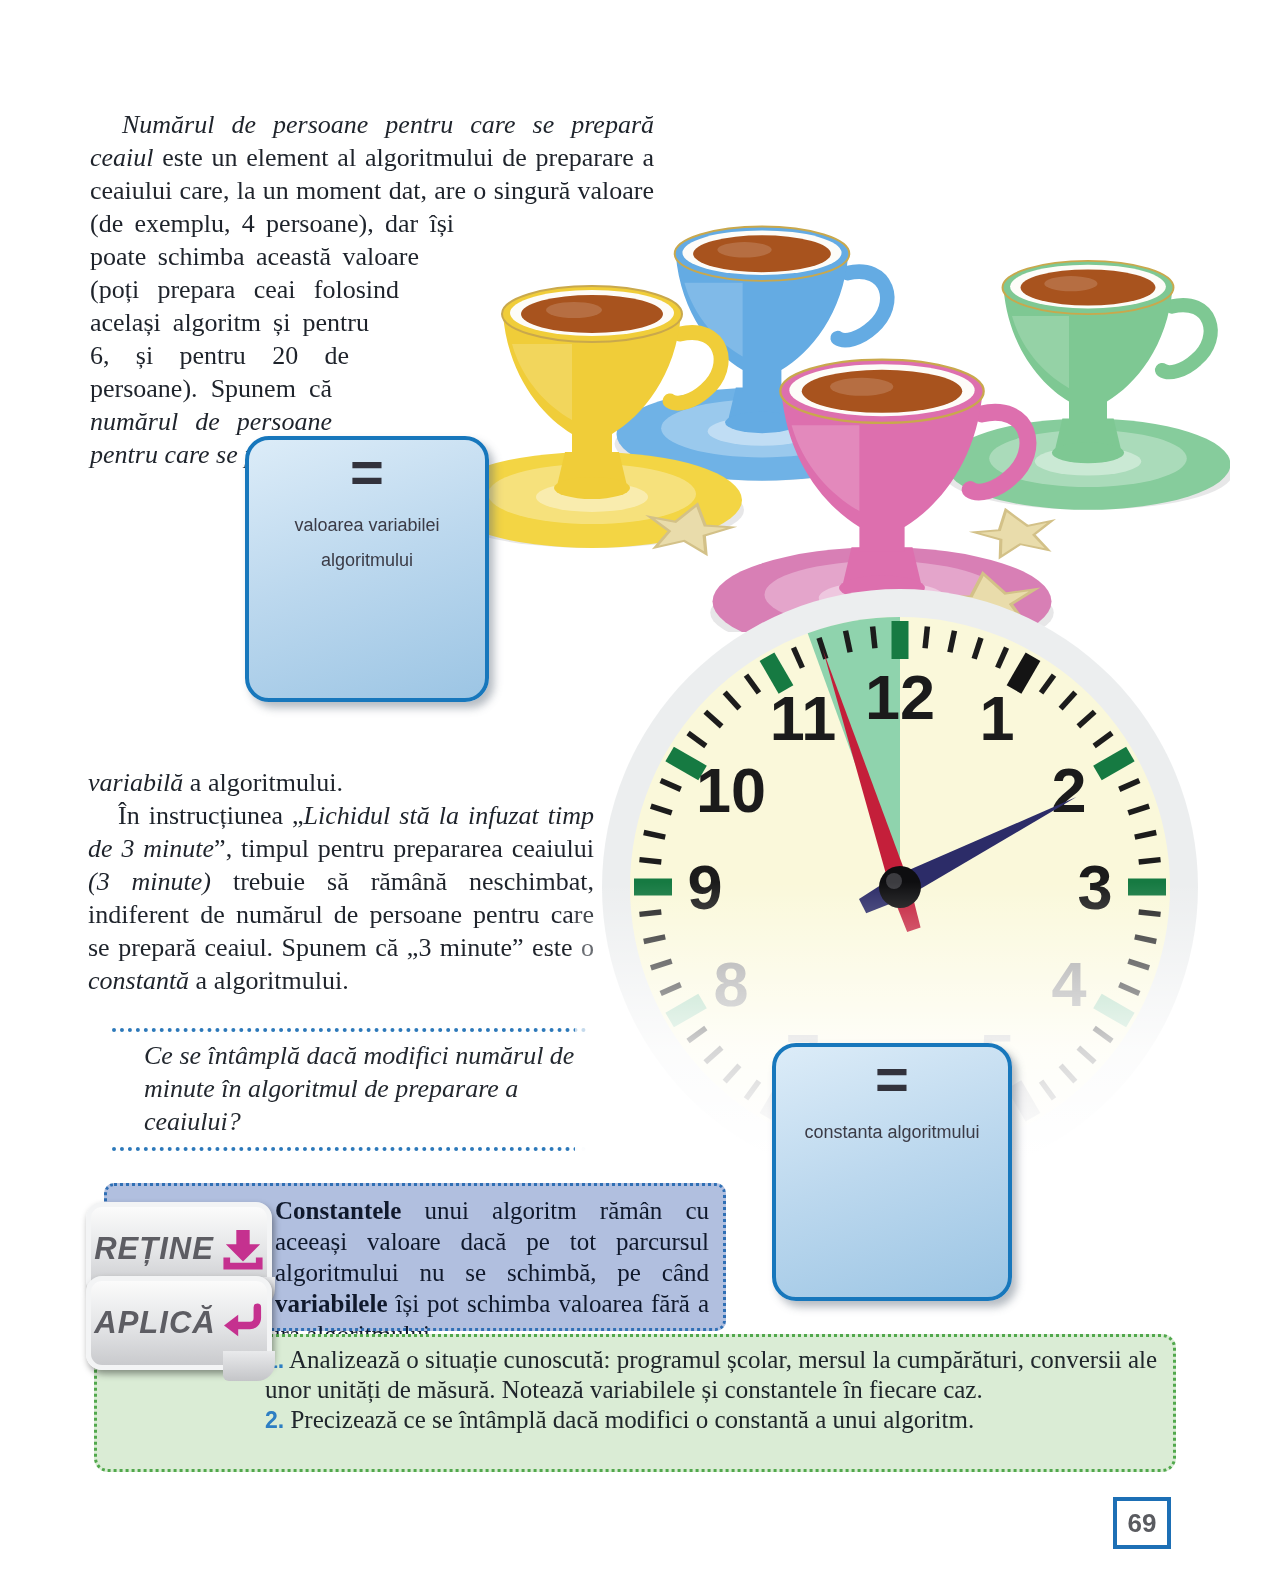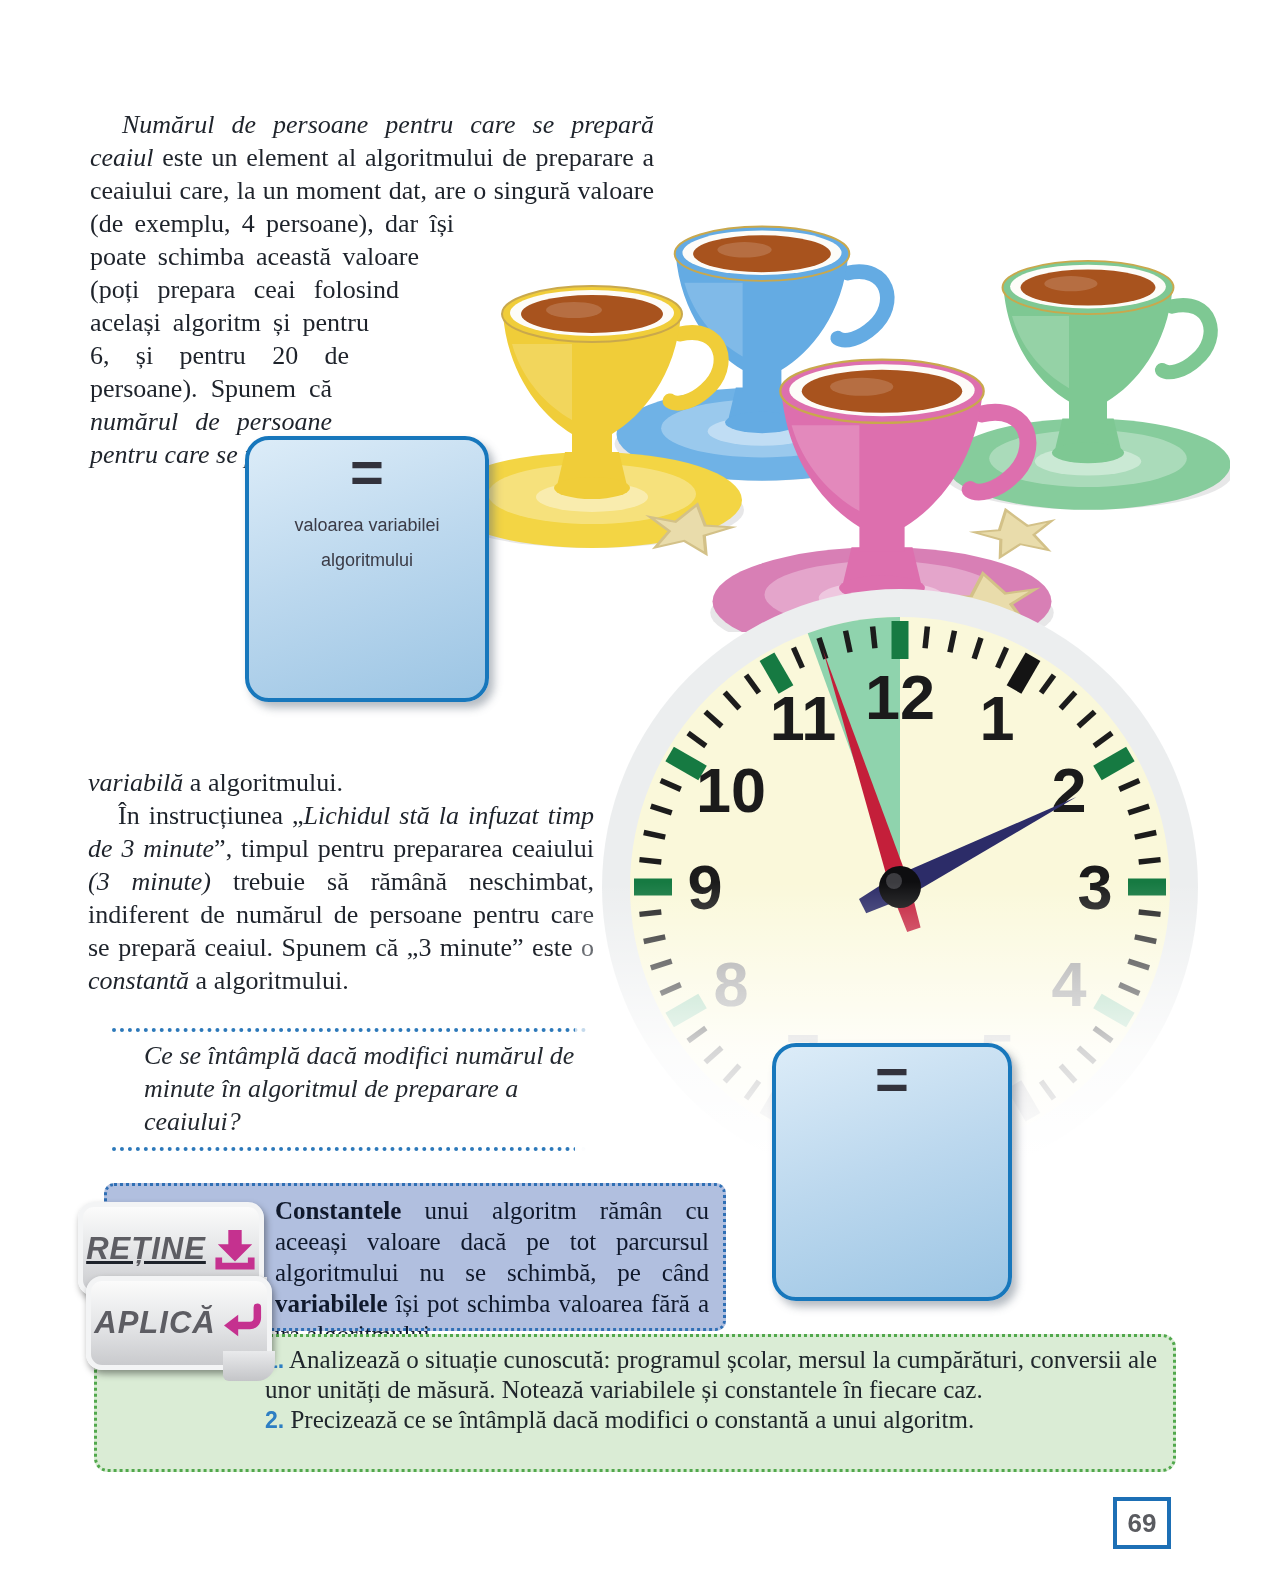--- a/index.html
+++ b/index.html
@@ -38,21 +38,21 @@
   .tabspacer{float:left;width:152px;height:94px;}
   .numblue{color:#2d7ec3;font-weight:bold;font-family:"Liberation Sans", sans-serif;font-size:23px;}
   .tab{position:absolute;width:176px;height:84px;border-radius:16px;
        background:linear-gradient(180deg,#fbfbfb 0%,#e3e4e6 55%,#c9cacd 100%);
        border:5px solid #f3f4f5;box-shadow:2px 4px 7px rgba(0,0,0,.4);
        display:flex;align-items:center;justify-content:center;gap:8px;z-index:3;}
   .tab:after{content:"";position:absolute;right:-8px;bottom:-16px;width:52px;height:30px;
        background:linear-gradient(180deg,#e9eaec,#c4c5c8);border-radius:0 0 18px 6px;z-index:-1;}
   .tab .tabtext{font-family:"Liberation Sans", sans-serif;font-style:italic;font-weight:600;
        font-size:31px;letter-spacing:1px;color:#5d5d63;}
-  #retine-tab{left:78px;top:1202px;text-decoration:underline;}
+  #retine-tab{left:86px;top:1202px;}
   #aplica-tab{left:86px;top:1276px;}
   
   #cups-photo{position:absolute;left:430px;top:182px;width:800px;height:450px;}
   #clock{position:absolute;left:575px;top:582px;width:660px;height:600px;z-index:1;}
   
   #pagenum{position:absolute;left:1113px;top:1497px;width:50px;height:44px;border:4px solid #1d6fb5;
            display:flex;align-items:center;justify-content:center;
            font-family:"Liberation Sans", sans-serif;font-weight:bold;font-size:26px;color:#5a5b60;}
   .it{font-style:italic;}
   .bd{font-weight:bold;}
@@ -217,20 +217,21 @@
     </g>
     <polygon points="247.7,67.2 334.5,301.9 345.6,345.6 332.2,350 315.5,308.1" fill="#c41f3a"></polygon>
     <polygon points="501.4,215.1 330.4,315.7 291.2,331.2 284.0,317.0 319.6,294.3" fill="#2c2c68"></polygon>
     <circle cx="325" cy="305" r="21" fill="#0e0e10"></circle>
     <circle cx="319" cy="299" r="8" fill="#3c3c40"></circle>
     <rect x="0" y="0" width="660" height="600" fill="url(#fade)"></rect>
   </svg>
 
   <div class="vbox" id="constant-box">
     <div class="eq">=</div>
+    <div class="lbl" style="width:180px;margin:0 auto;">constanta algoritmului</div>
   </div>
 
   <div class="callout" id="retine-box">
     <span class="tabspacer"></span>
     <span class="bd">Constantele</span><span> unui algoritm rămân cu aceeași valoare dacă pe tot parcursul algoritmului nu se schimbă, pe când </span><span class="bd">variabilele</span><span> își pot schimba valoarea fără a schimba structura algoritmului.</span>
   </div>
   <div class="tab" id="retine-tab">
     <span class="tabtext">REȚINE</span>
     <svg width="42" height="42" viewBox="0 0 44 44" aria-hidden="true">
       <polygon points="15,2 29,2 29,17 40,17 22,35 4,17 15,17" fill="#c5318f"></polygon>

